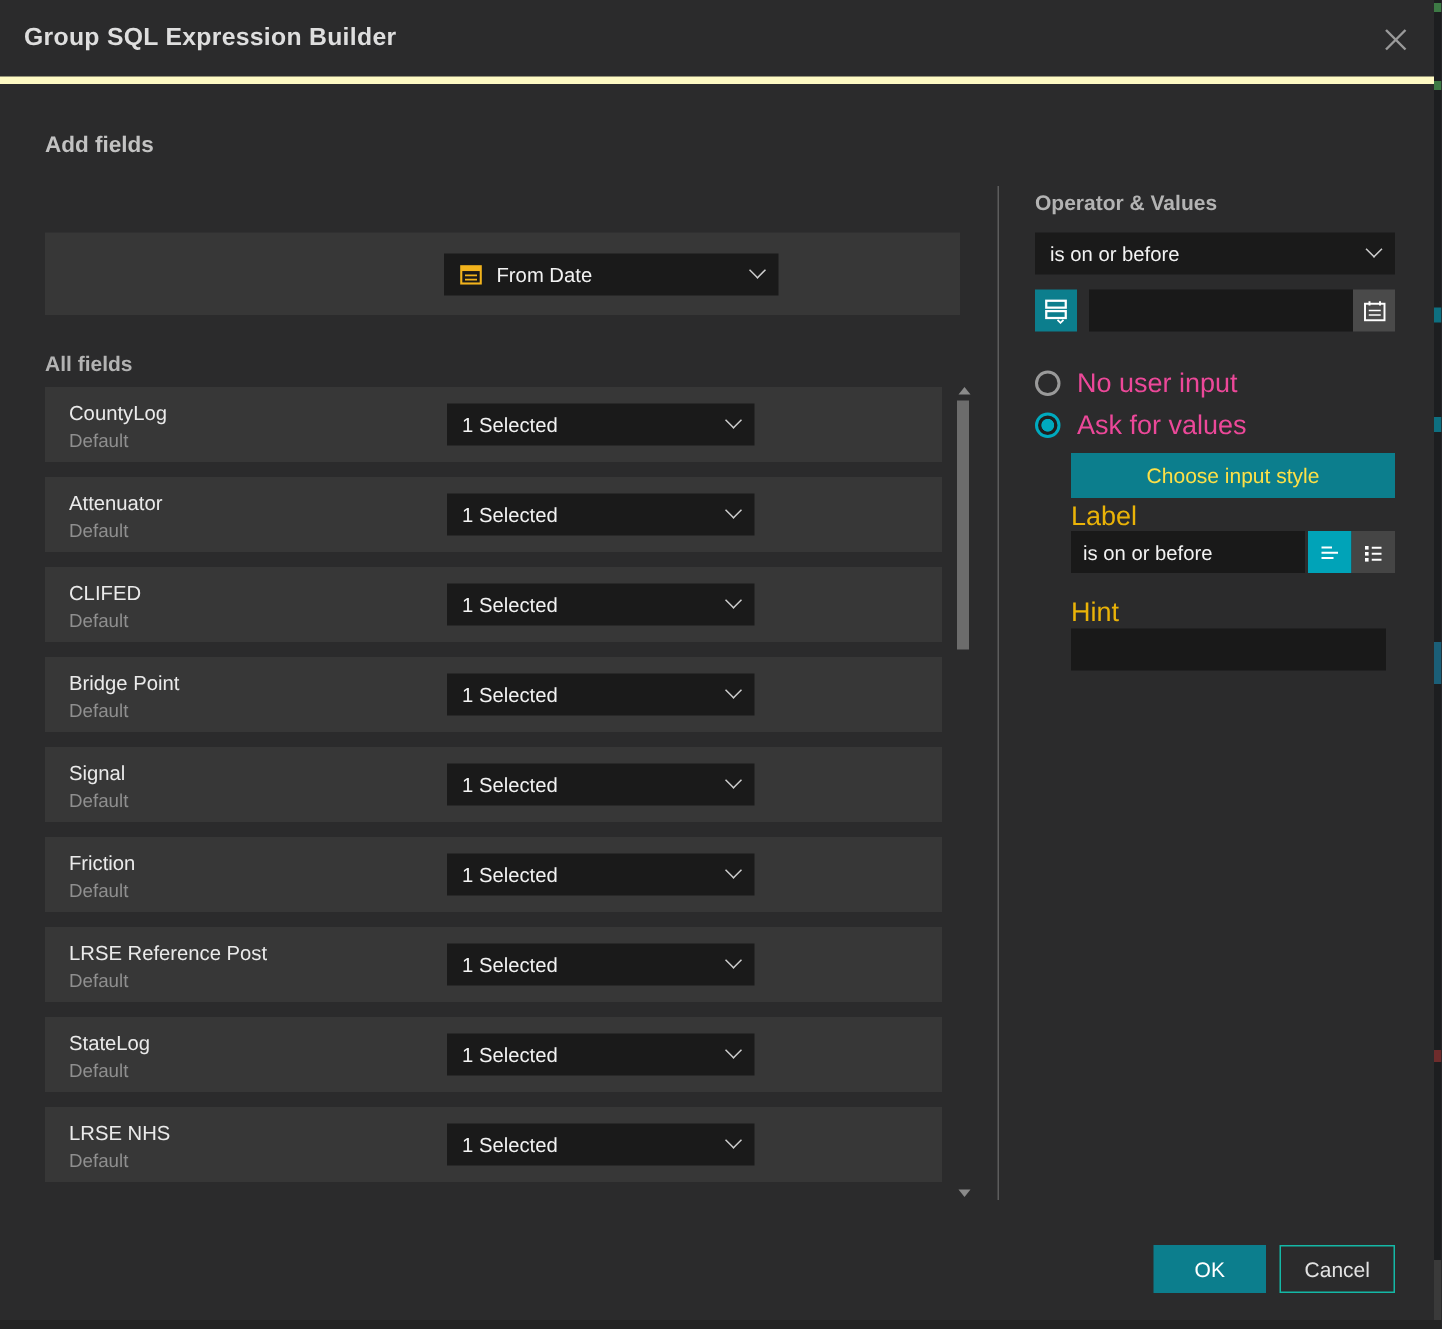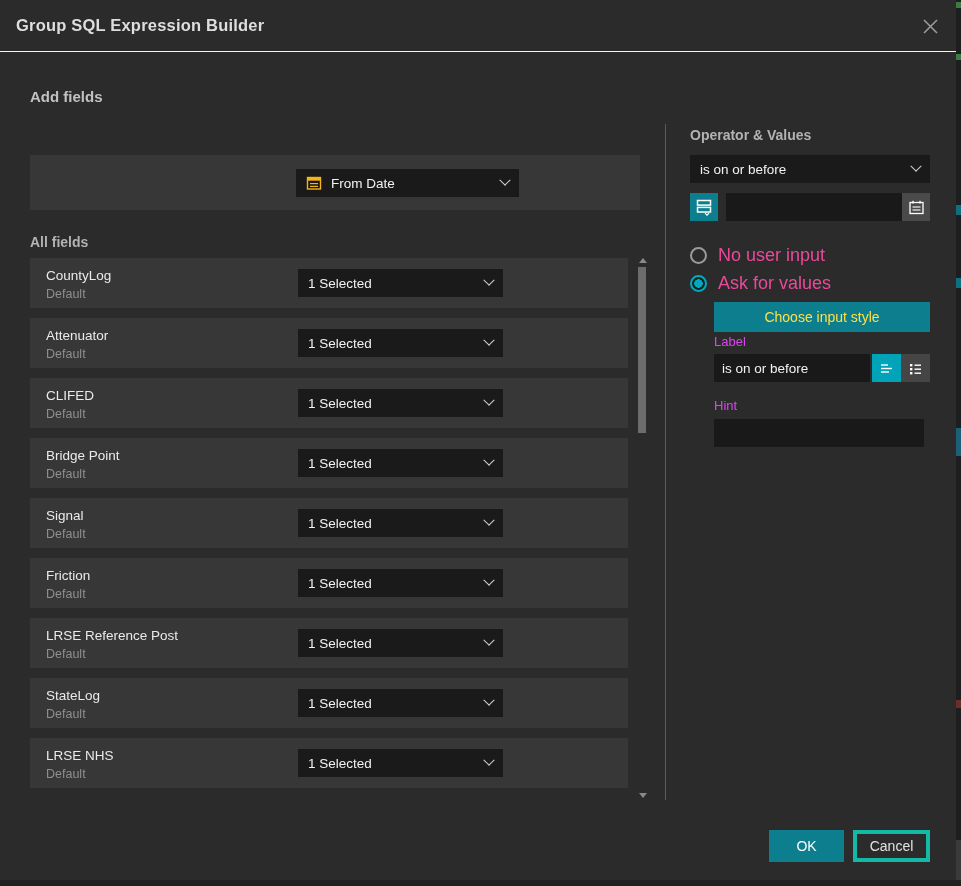--- a/index.html
+++ b/index.html
@@ -7,21 +7,21 @@
     width:961px;height:886px;overflow:hidden;position:relative;
     background:#2b2b2c;
     font-family:"Liberation Sans", sans-serif;
     -webkit-font-smoothing:antialiased;
   }
   .abs{position:absolute;}
 
   
   .titlebar{
     position:absolute;left:0;top:0;width:956px;height:51px;
-    background:#2b2b2c;border-bottom:1px solid #fef9c3;
+    background:#2b2b2c;border-bottom:5px solid #fef9c3;
     display:flex;align-items:center;
   }
   .title{
     margin:0 0 0 16px;font-size:16.5px;font-weight:bold;color:#dedede;letter-spacing:.2px;
   }
   .close-btn{
     position:absolute;right:14px;top:14px;width:24px;height:24px;
     background:none;border:none;cursor:pointer;padding:0;
     display:flex;align-items:center;justify-content:center;
   }
@@ -104,21 +104,21 @@
     border-color:#00aabf;
     background:radial-gradient(circle,#00aabf 0 4px,#1f1f1f 4.5px 100%);
   }
   .radio-label{font-size:18px;color:#ec4899;}
 
   .choose-btn{
     position:absolute;left:714px;top:302px;width:216px;height:30px;
     background:#0c7e8d;border:none;color:#fde047;font-size:14px;cursor:pointer;
     font-family:"Liberation Sans", sans-serif;
   }
-  .small-label{position:absolute;font-size:13px;color:#d946ef;}
+  .small-label{position:absolute;font-size:18px;color:#eab308;}
   .label-row{position:absolute;left:714px;top:354px;width:216px;height:28px;display:flex;}
   .label-input{
     width:156px;height:28px;background:#191919;border:none;outline:none;
     color:#f2f2f2;font-size:13.5px;padding:0 8px;box-sizing:border-box;flex:none;
     font-family:"Liberation Sans", sans-serif;
   }
   .style-btn{
     width:29px;height:28px;border:none;cursor:pointer;padding:0;flex:none;
     display:flex;align-items:center;justify-content:center;
   }
@@ -131,21 +131,21 @@
   }
 
   
   .ok-btn{
     position:absolute;left:769px;top:830px;width:75px;height:32px;
     background:#0c7e8d;border:none;color:#fff;font-size:14px;cursor:pointer;
     font-family:"Liberation Sans", sans-serif;
   }
   .cancel-btn{
     position:absolute;left:853px;top:830px;width:77px;height:32px;
-    background:transparent;border:4px solid #14b8a6;color:#e2e2e2;font-size:14px;cursor:pointer;
+    background:transparent;border:1px solid #14b8a6;color:#e2e2e2;font-size:14px;cursor:pointer;
     font-family:"Liberation Sans", sans-serif;
   }
 
   
   .edge-strip{position:absolute;right:0;top:0;width:5px;height:886px;background:#1d1e20;}
   .edge-frag{position:absolute;left:0;width:5px;}
   .bottom-strip{position:absolute;left:0;top:880px;width:961px;height:6px;background:#222;}
 </style>
 </head>
 <body>

